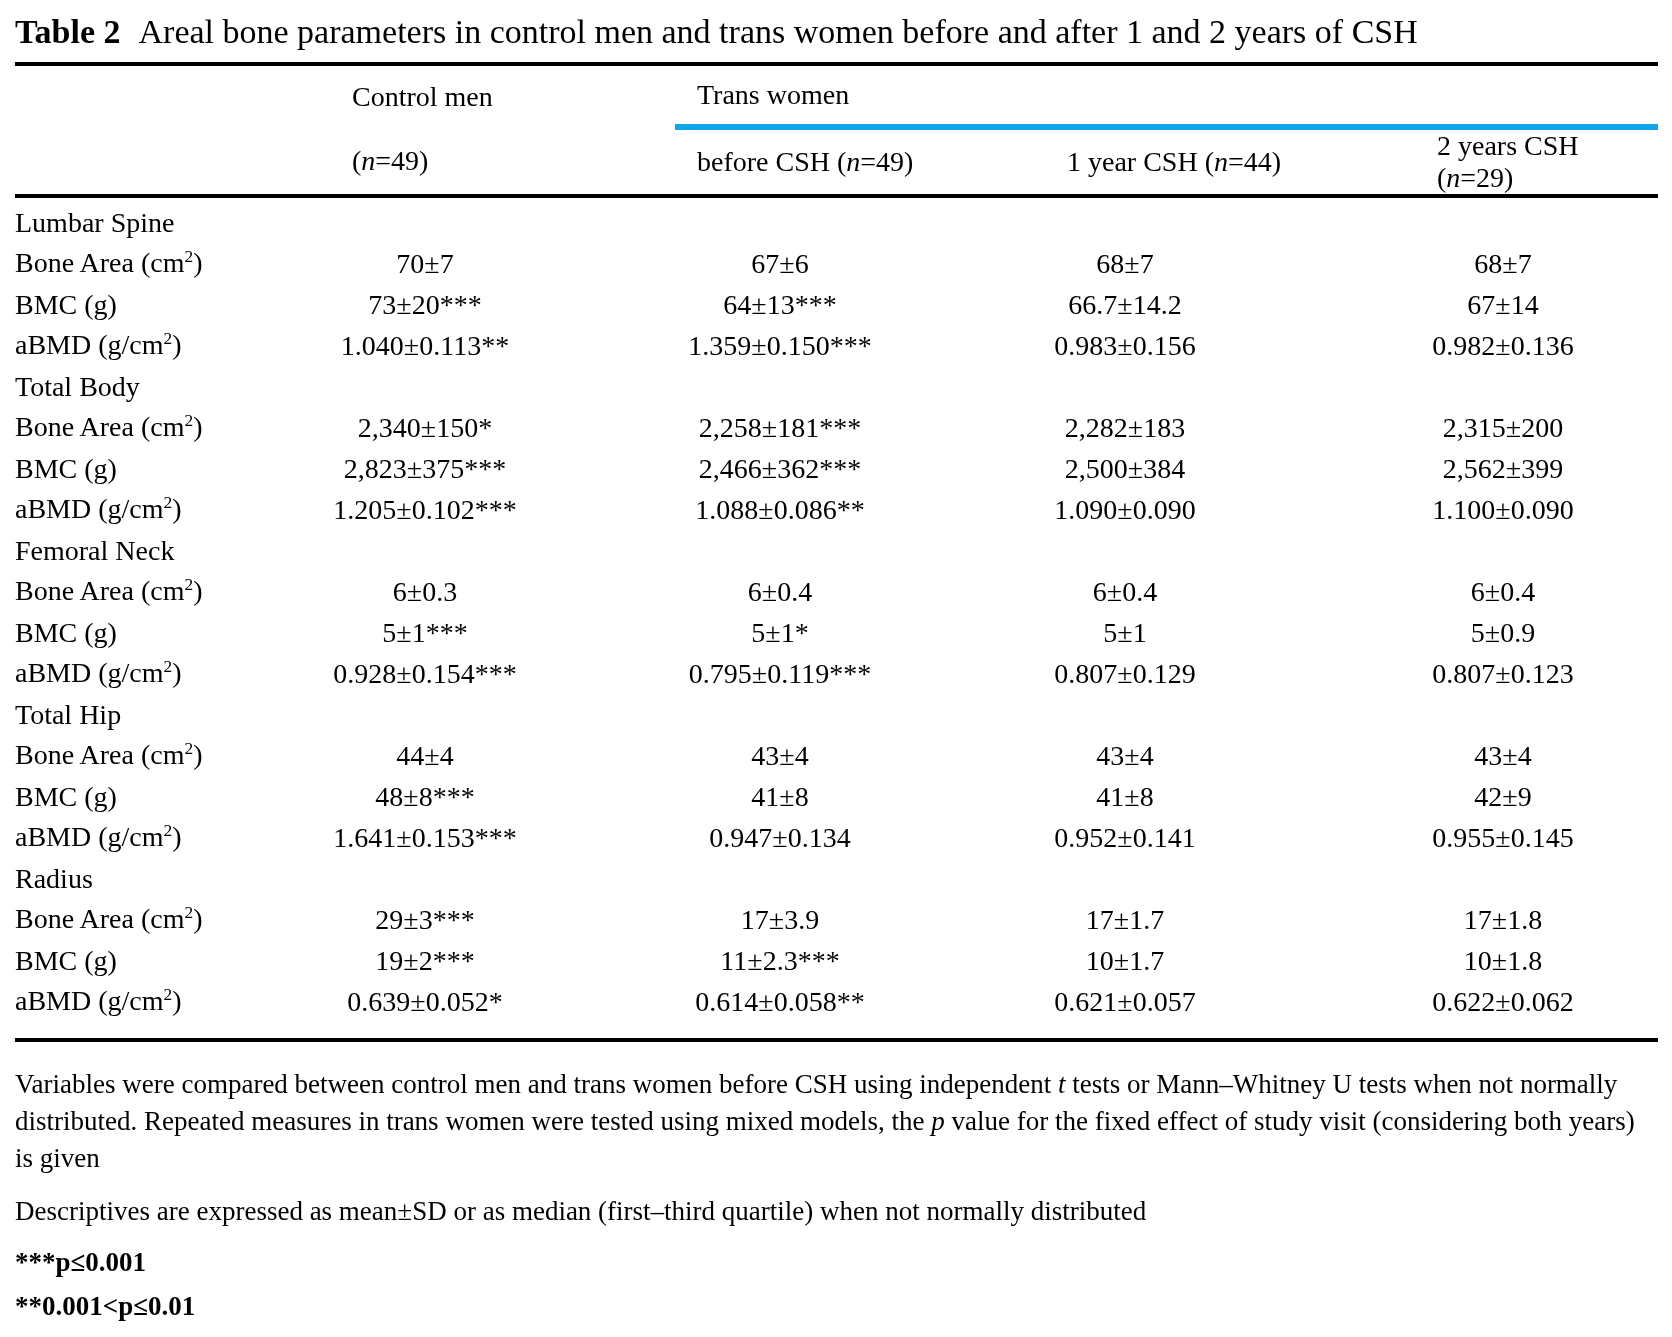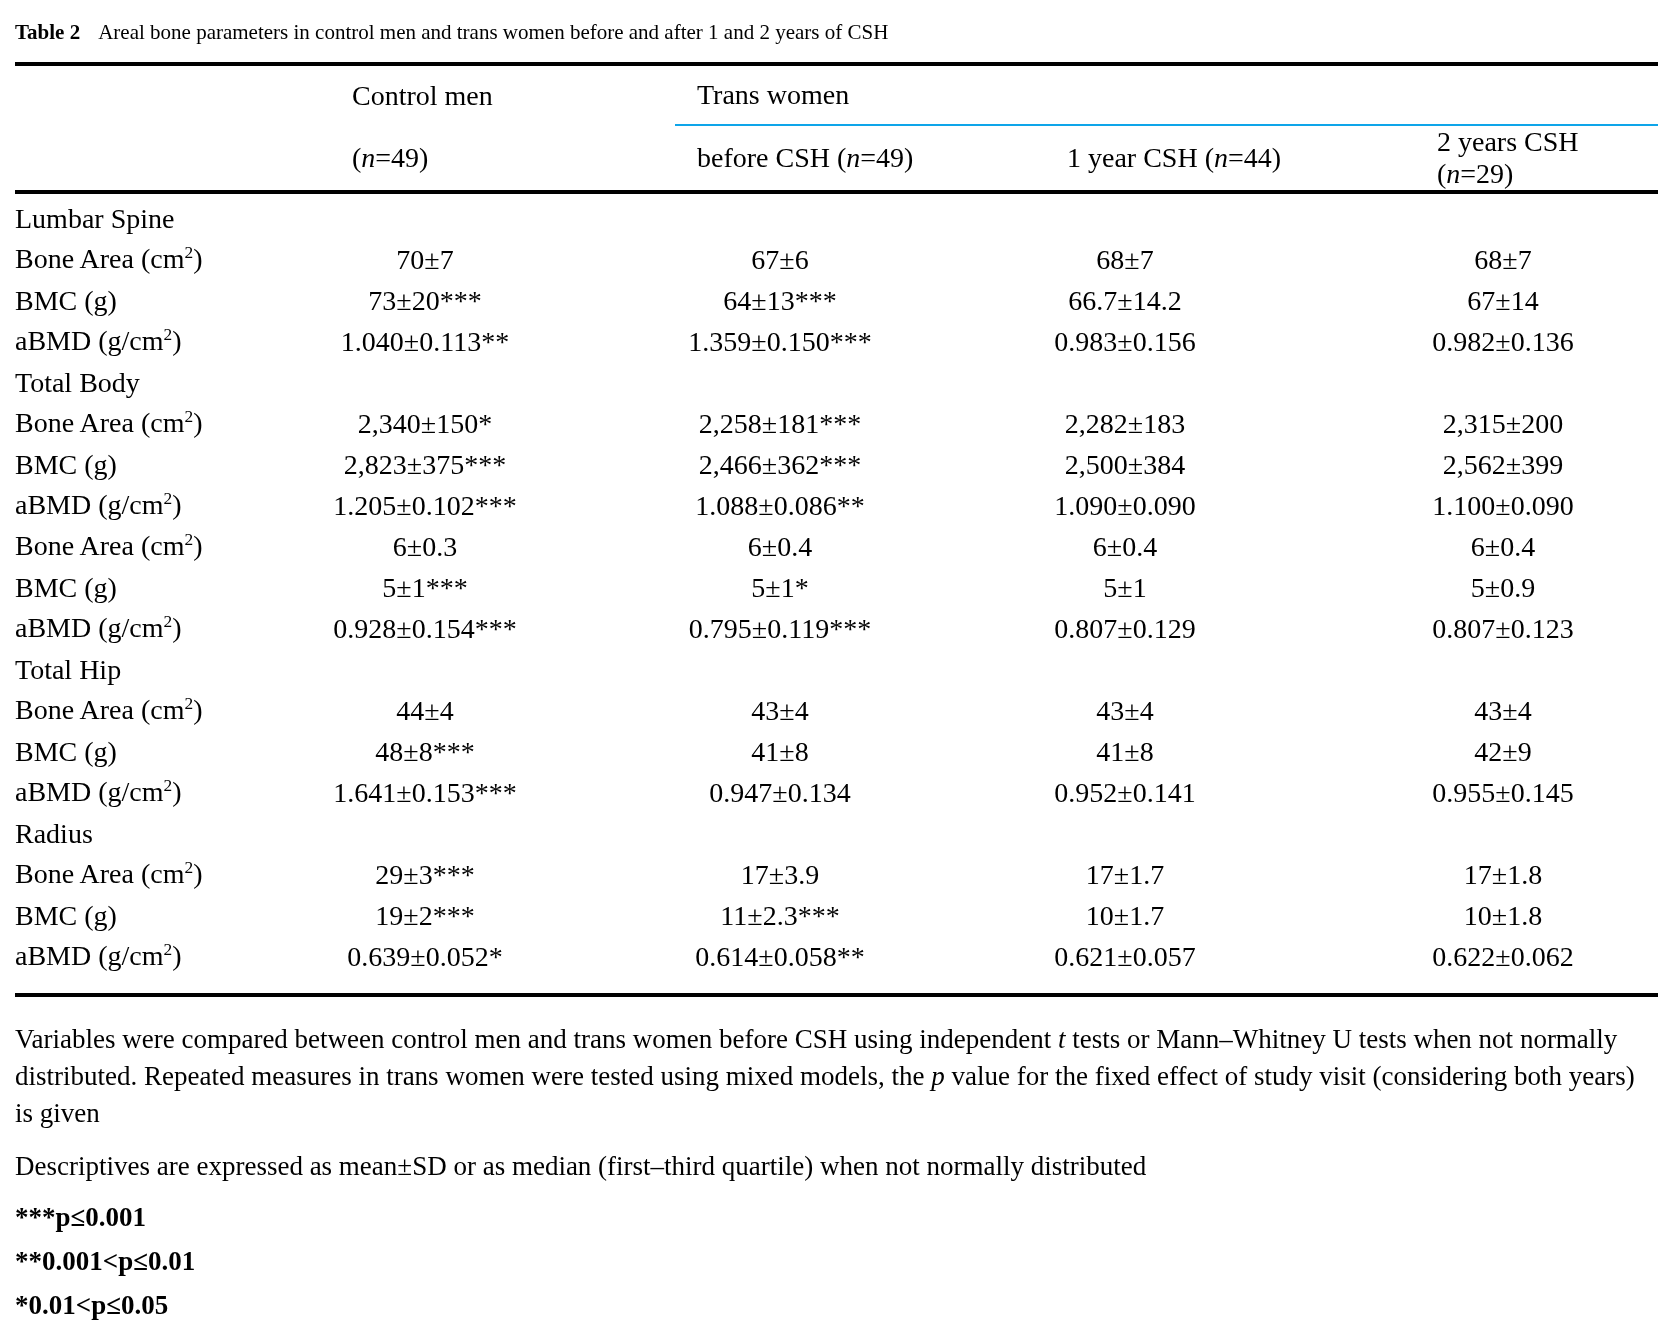--- a/index.html
+++ b/index.html
@@ -4,40 +4,40 @@
 <style>
   html, body { margin:0; padding:0; background:#ffffff; }
   body {
     width:1672px; height:1337px;
     color:#000;
     font-family:"Liberation Serif", "DejaVu Serif", serif;
     -webkit-font-smoothing:antialiased;
   }
   .page { box-sizing:border-box; width:1672px; height:1337px; padding:10px 14px 0 15px; }
 
-  .caption { font-size:21px; line-height:36px; padding-top:4px; }
+  .caption { font-size:34px; line-height:36px; padding-top:4px; }
   .caption .num { font-weight:bold; margin-right:18px; }
 
   .rule { background:#000; height:4px; width:1643px; }
   .rule.top { margin-top:12px; }
   .rule.mid { }
   .rule.bot { margin-top:16px; }
 
   table { border-collapse:collapse; table-layout:fixed; width:1643px; }
   col.c0 { width:315px; }
   col.c1w { width:345px; }
   col.c2w { width:370px; }
   col.c3w { width:370px; }
   col.c4w { width:243px; }
 
   td { font-size:28px; padding:0; vertical-align:middle; }
   .grp-row td { height:58px; }
   .colhdr-row td { height:64px; }
   .hdr { text-align:left; padding-left:22px; }
-  .trans-cell { border-bottom:2px solid #0ea5e9;margin-top:13px; }
+  .trans-cell { border-bottom:6px solid #0ea5e9;margin-top:13px; }
 
   .body-tbl { margin-top:4px; }
   .body-tbl td { height:41px; }
   .lbl { text-align:left; }
   .val { text-align:center; }
   .val.c1 { padding-right:155px; }
   .val.c2 { padding-right:160px; }
   .val.c3 { padding-right:210px; }
   .val.c4 { padding-right:67px; }
   sup { font-size:0.62em; }
@@ -134,20 +134,23 @@
           <td class="val c4">2,562±399</td>
         </tr>
         <tr>
           <td class="lbl">aBMD (g/cm<sup>2</sup>)</td>
           <td class="val c1">1.205±0.102***</td>
           <td class="val c2">1.088±0.086**</td>
           <td class="val c3">1.090±0.090</td>
           <td class="val c4">1.100±0.090</td>
         </tr>
         <tr>
+          <td colspan="5" class="lbl">Femoral Neck</td>
+        </tr>
+        <tr>
           <td class="lbl">Bone Area (cm<sup>2</sup>)</td>
           <td class="val c1">6±0.3</td>
           <td class="val c2">6±0.4</td>
           <td class="val c3">6±0.4</td>
           <td class="val c4">6±0.4</td>
         </tr>
         <tr>
           <td class="lbl">BMC (g)</td>
           <td class="val c1">5±1***</td>
           <td class="val c2">5±1*</td>

